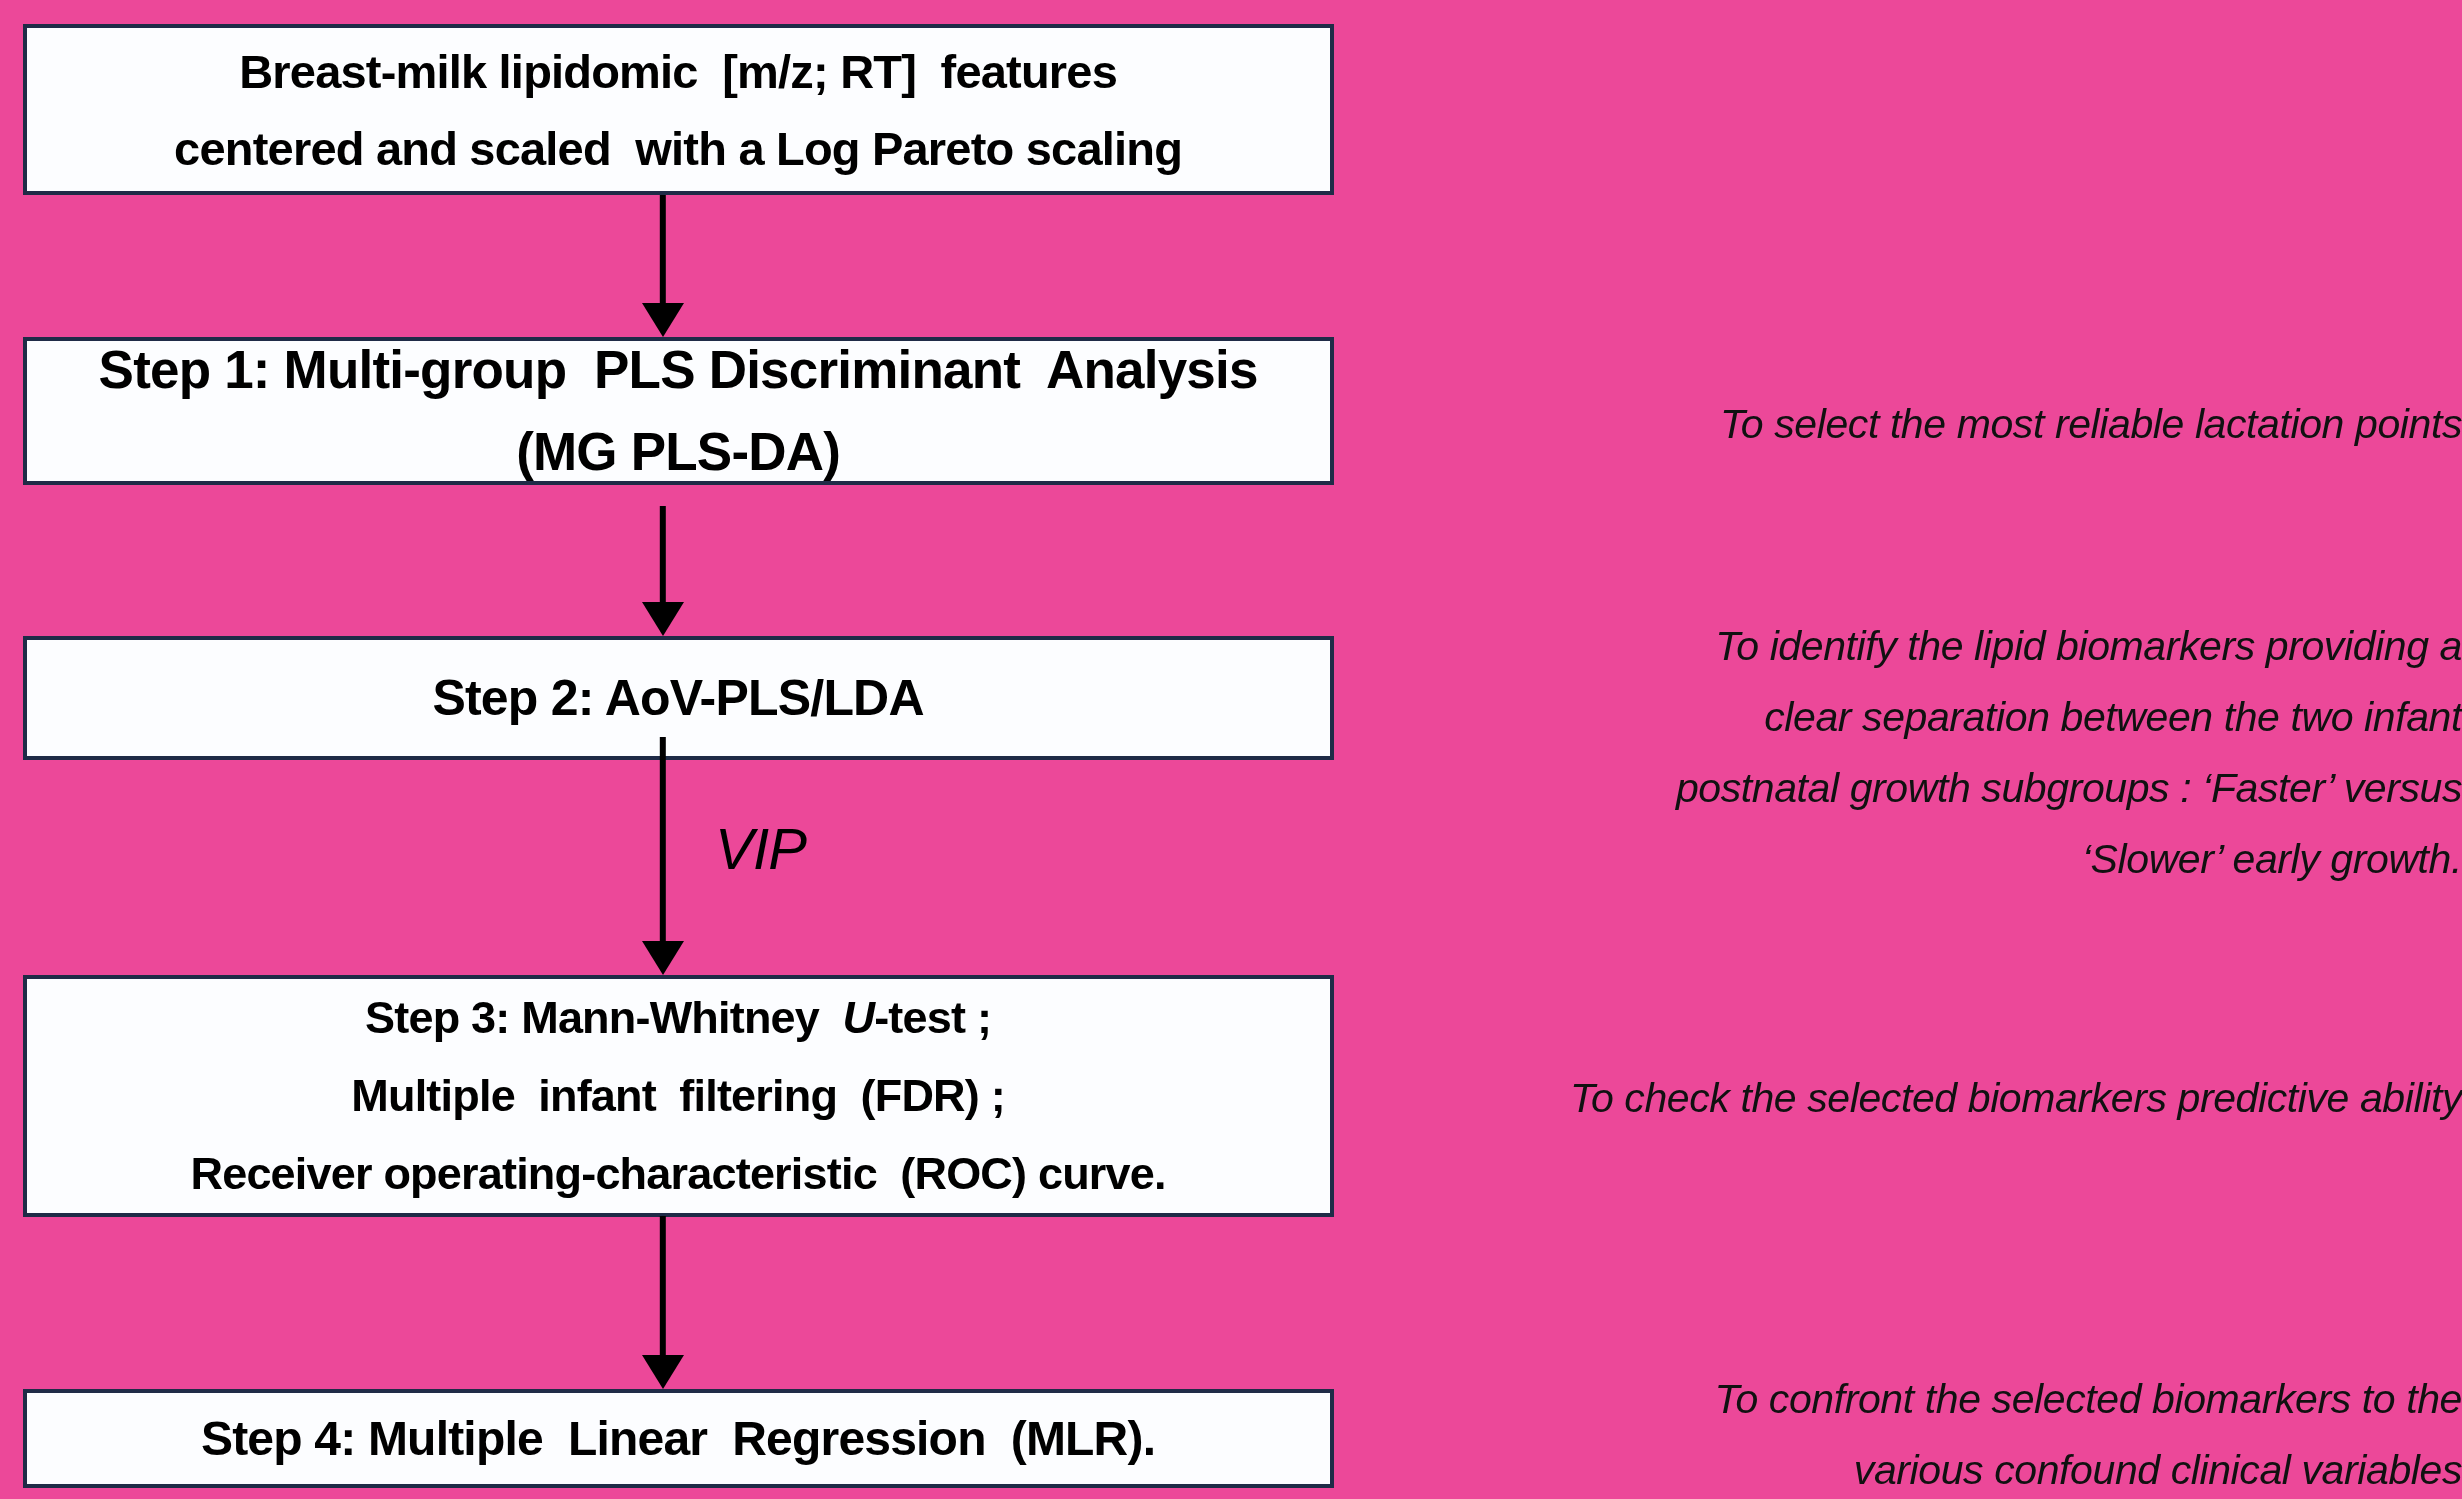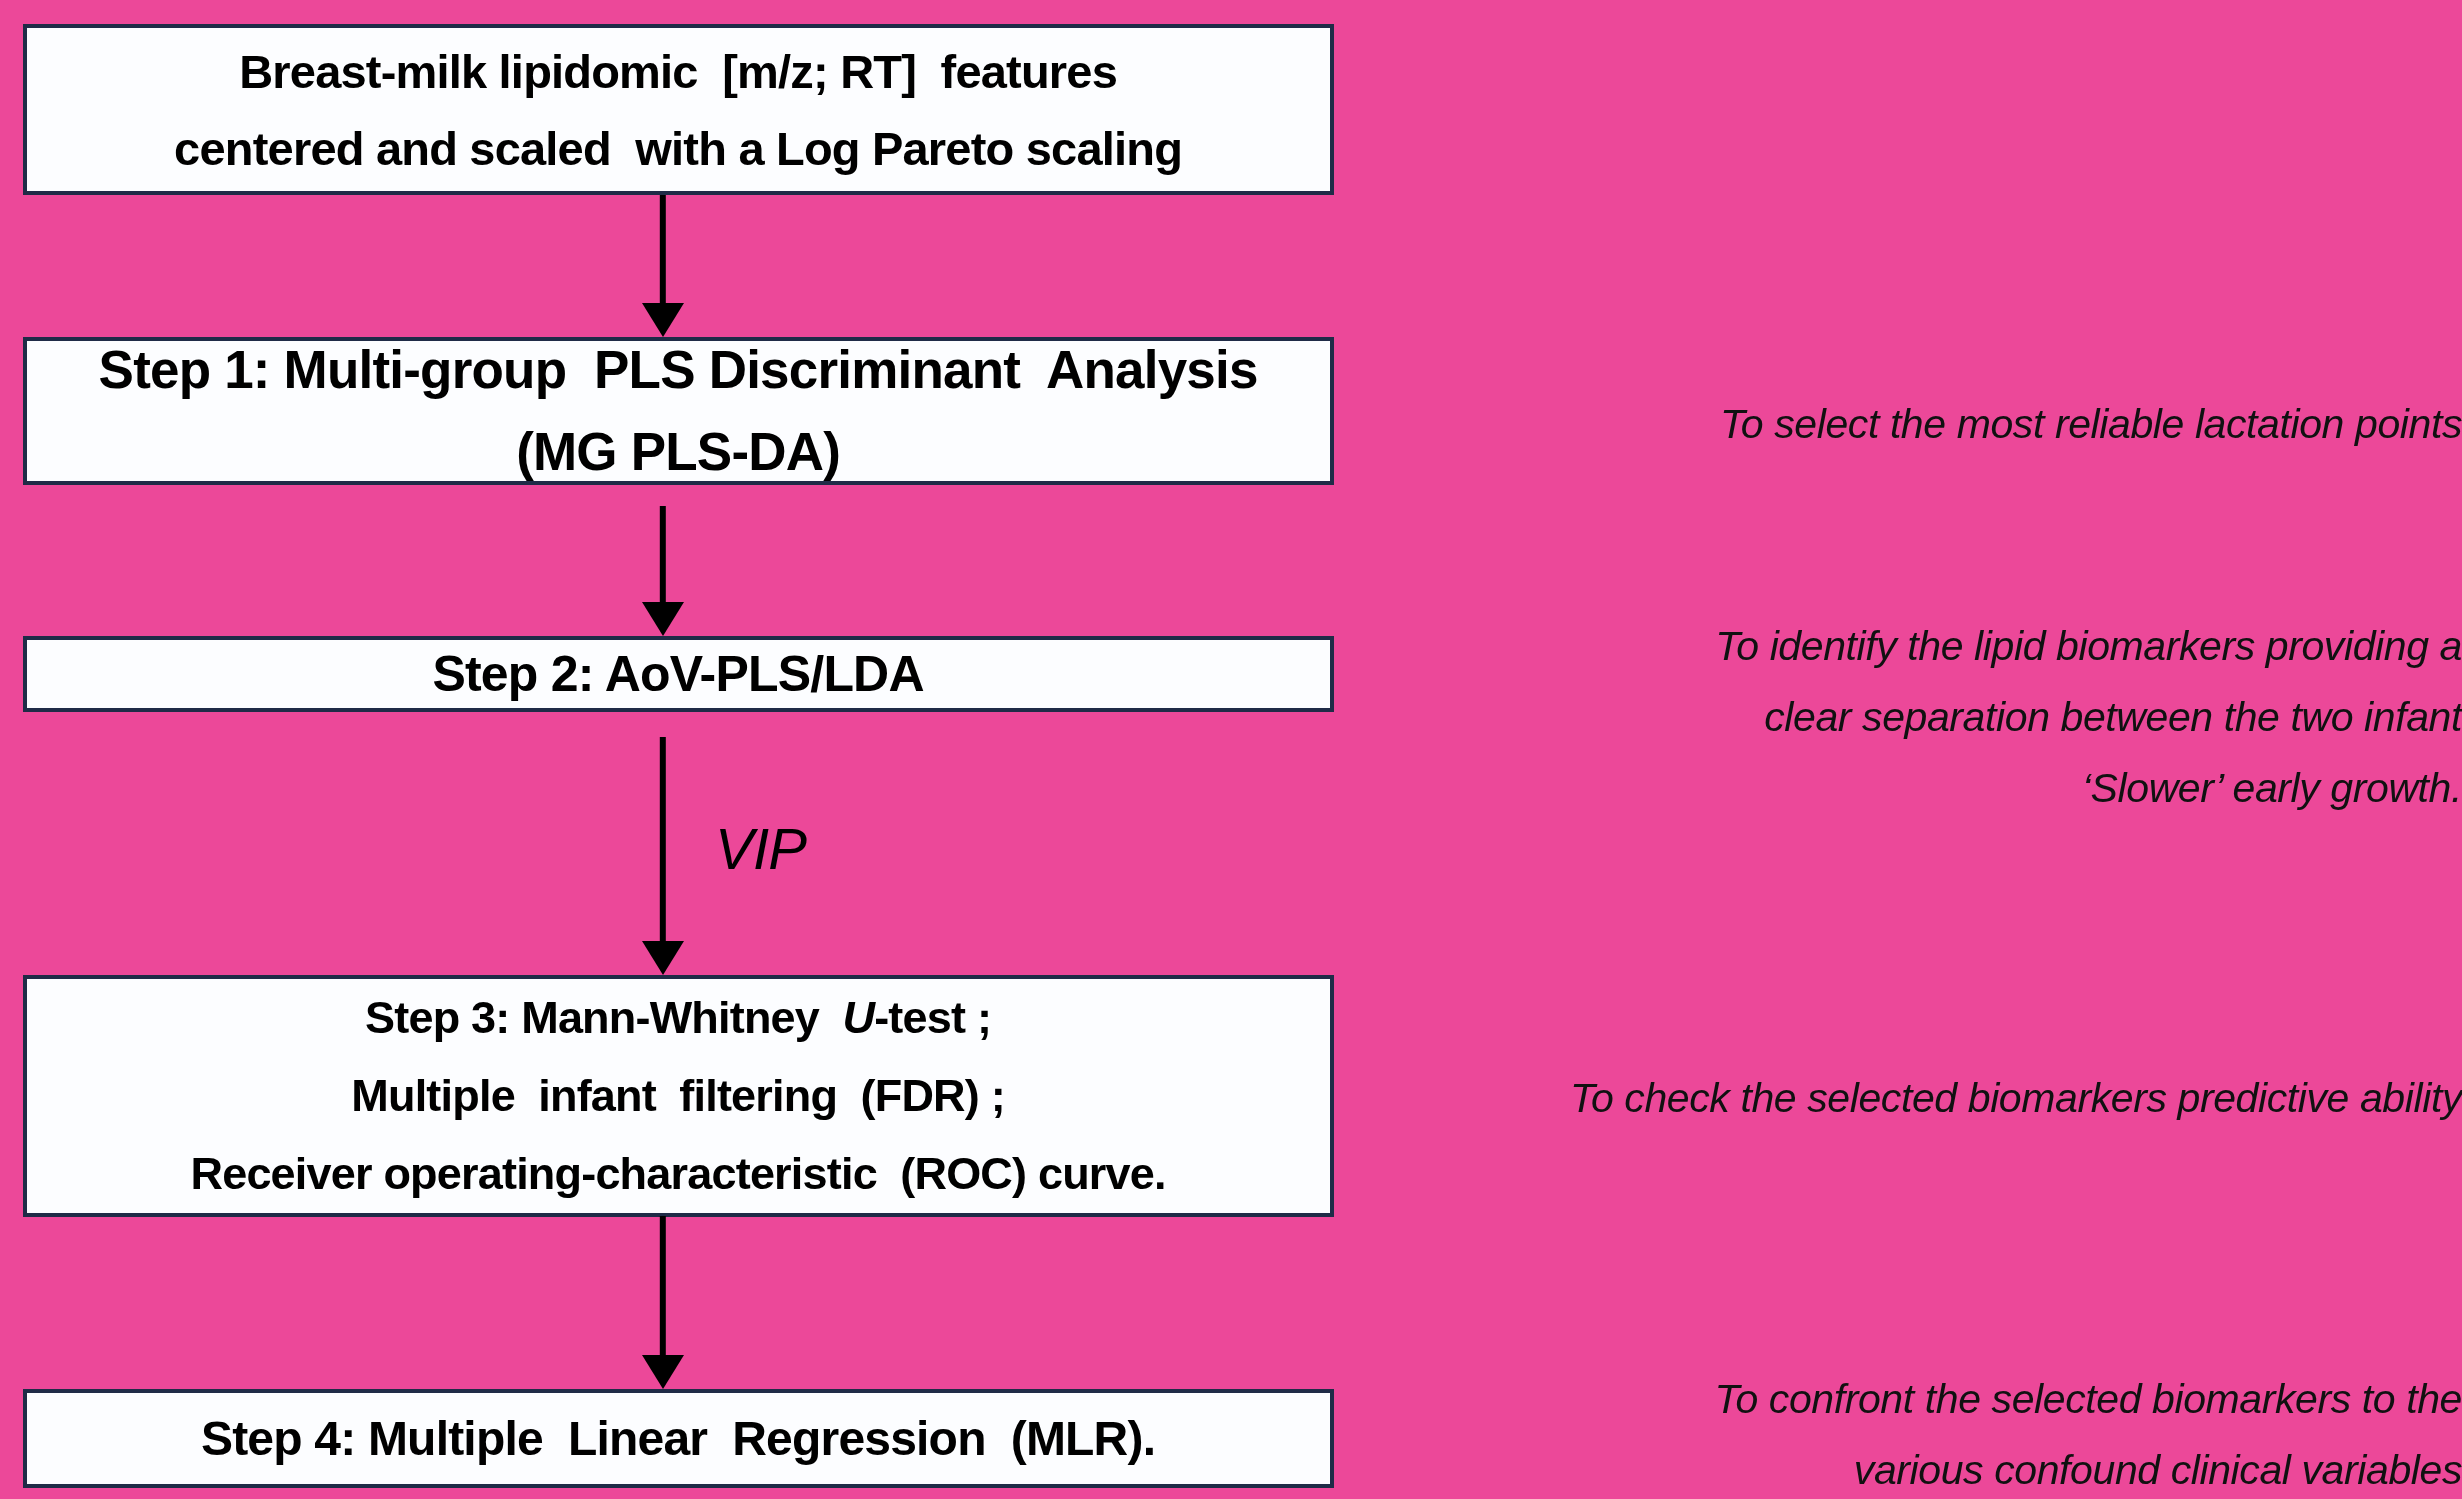--- a/index.html
+++ b/index.html
@@ -27,21 +27,21 @@
     background:var(--box_fill);
     display:flex;flex-direction:column;
     justify-content:center;align-items:center;
     text-align:center;
     font-weight:bold;
     letter-spacing:-0.8px;
   }
   .box .box-line{white-space:pre;}
   .box-input{top:24px;height:171px;font-size:47px;line-height:77px;}
   .box-step1{top:337px;height:148px;font-size:53px;line-height:82px;}
-  .box-step2{top:636px;height:76px;font-size:50px;line-height:89px;}
+  .box-step2{top:636px;height:124px;font-size:50px;line-height:89px;}
   .box-step3{top:975px;height:242px;font-size:45px;line-height:78px;justify-content:flex-end;}
   .box-step4{top:1389px;height:99px;font-size:48px;line-height:89px;}
   .italic{font-style:italic;}
   
   .arrow{position:absolute;left:642px;width:42px;}
   .arrow .stem{
     position:absolute;left:50%;transform:translateX(-50%);
     top:0;bottom:26px;width:6.4px;background:var(--arrow);
   }
   .arrow .head{
@@ -125,20 +125,21 @@
     <div class="box-line">Step 4: Multiple  Linear  Regression  (MLR).</div>
   </div>
 
   <div class="ann ann-step1">
     <div class="ann-line">To select the most reliable lactation points</div>
   </div>
 
   <div class="ann ann-step2">
     <div class="ann-line">To identify the lipid biomarkers providing a</div>
     <div class="ann-line">clear separation between the two infant</div>
+    <div class="ann-line">postnatal growth subgroups : ‘Faster’ versus</div>
     <div class="ann-line">‘Slower’ early growth.</div>
   </div>
 
   <div class="ann ann-step3">
     <div class="ann-line">To check the selected biomarkers predictive ability</div>
   </div>
 
   <div class="ann ann-step4">
     <div class="ann-line">To confront the selected biomarkers to the</div>
     <div class="ann-line">various confound clinical variables</div>

